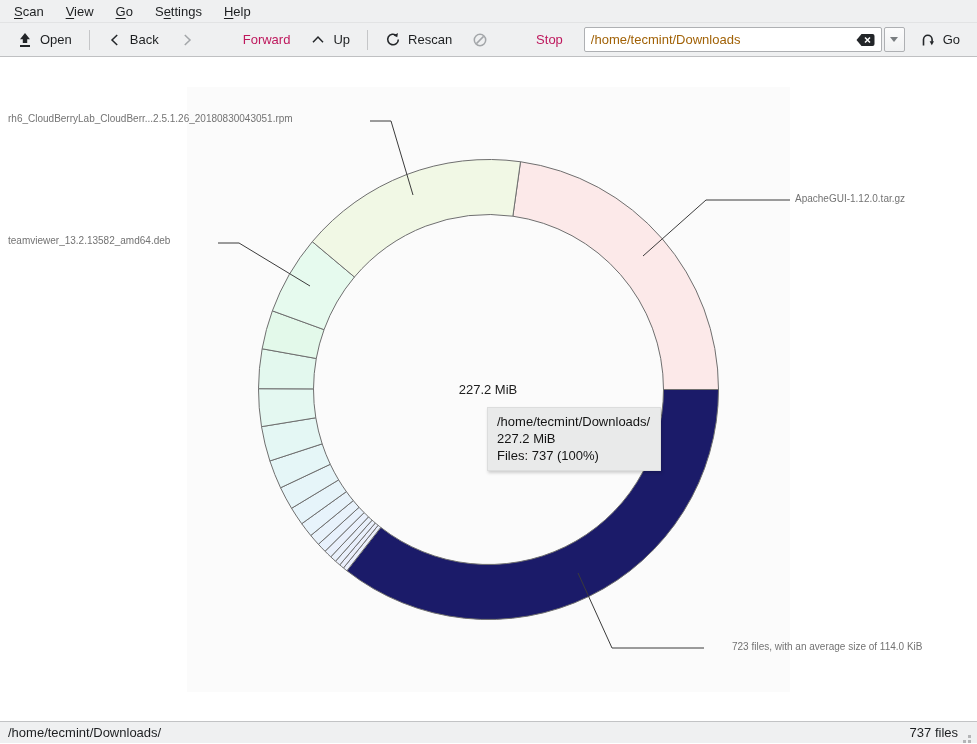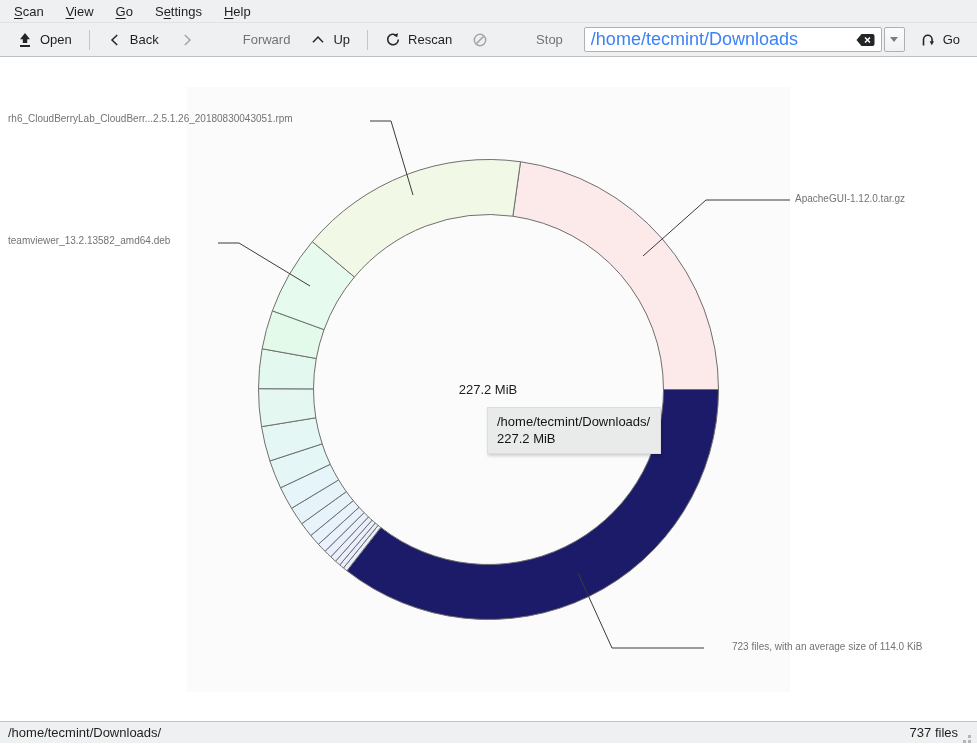--- a/index.html
+++ b/index.html
@@ -21,32 +21,32 @@
   .menu-item u { text-underline-offset: 2px; }
   
   .toolbar {
     height: 34px; background: #eff0f1;
     display: flex; align-items: center;
     padding: 0 8px; gap: 2px;
     border-bottom: 1px solid #bfc0c2;
   }
   .tbtn { display: flex; align-items: center; gap: 7px; padding: 5px 9px; border-radius: 3px; }
   .tbtn .lbl { white-space: nowrap; text-align: right; }
-  .tbtn.disabled { color: #737373; gap: 48px; }
+  .tbtn.disabled { color: #be185d; gap: 48px; }
   .ticon { width: 16px; height: 16px; display: inline-block; flex: 0 0 auto; }
   .tsep { width: 1px; height: 20px; background: #c5c6c8; margin: 0 6px; }
   .path-wrap { flex: 1; display: flex; align-items: center; margin: 0 4px 0 10px; }
   .path-field {
     flex: 1; display: flex; align-items: center;
     background: #ffffff; border: 1px solid #aeb0b3; border-radius: 2px;
     height: 25px; padding: 0 5px 0 2px;
   }
   .path-field input {
     flex: 1; border: none; outline: none; background: transparent;
-    font-family: "Liberation Sans", sans-serif; font-size: 18px; color: #3b82f6;
+    font-family: "Liberation Sans", sans-serif; font-size: 13px; color: #a16207;
     padding: 0 4px;
   }
   .clear-btn { width: 20px; height: 15px; display: flex; align-items: center; justify-content: center; }
   .combo-btn {
     width: 21px; height: 25px; margin-left: 2px;
     border: 1px solid #aeb0b3; border-radius: 2px;
     background: linear-gradient(#fcfcfc, #f0f1f2);
     display: flex; align-items: center; justify-content: center;
   }
   .combo-btn .arr {
@@ -222,20 +222,21 @@
       <div class="callout-label" style="left: 795px; top: 136px;">ApacheGUI-1.12.0.tar.gz</div>
       <div class="callout-label" style="left: 8px; top: 178px;">teamviewer_13.2.13582_amd64.deb</div>
       <div class="callout-label" style="left: 732px; top: 584px;">723 files, with an average size of 114.0 KiB</div>
     </div>
 
   <div class="center-label">227.2 MiB</div>
 
   <div class="tooltip">
     <div>/home/tecmint/Downloads/</div>
     <div>227.2 MiB</div>
+    <div>Files: 737 (100%)</div>
   </div>
 </div>
 
 <div class="statusbar">
   <span>/home/tecmint/Downloads/</span>
   <span class="right">
     <span>737 files</span>
     <span class="grip"></span>
   </span>
 </div>

